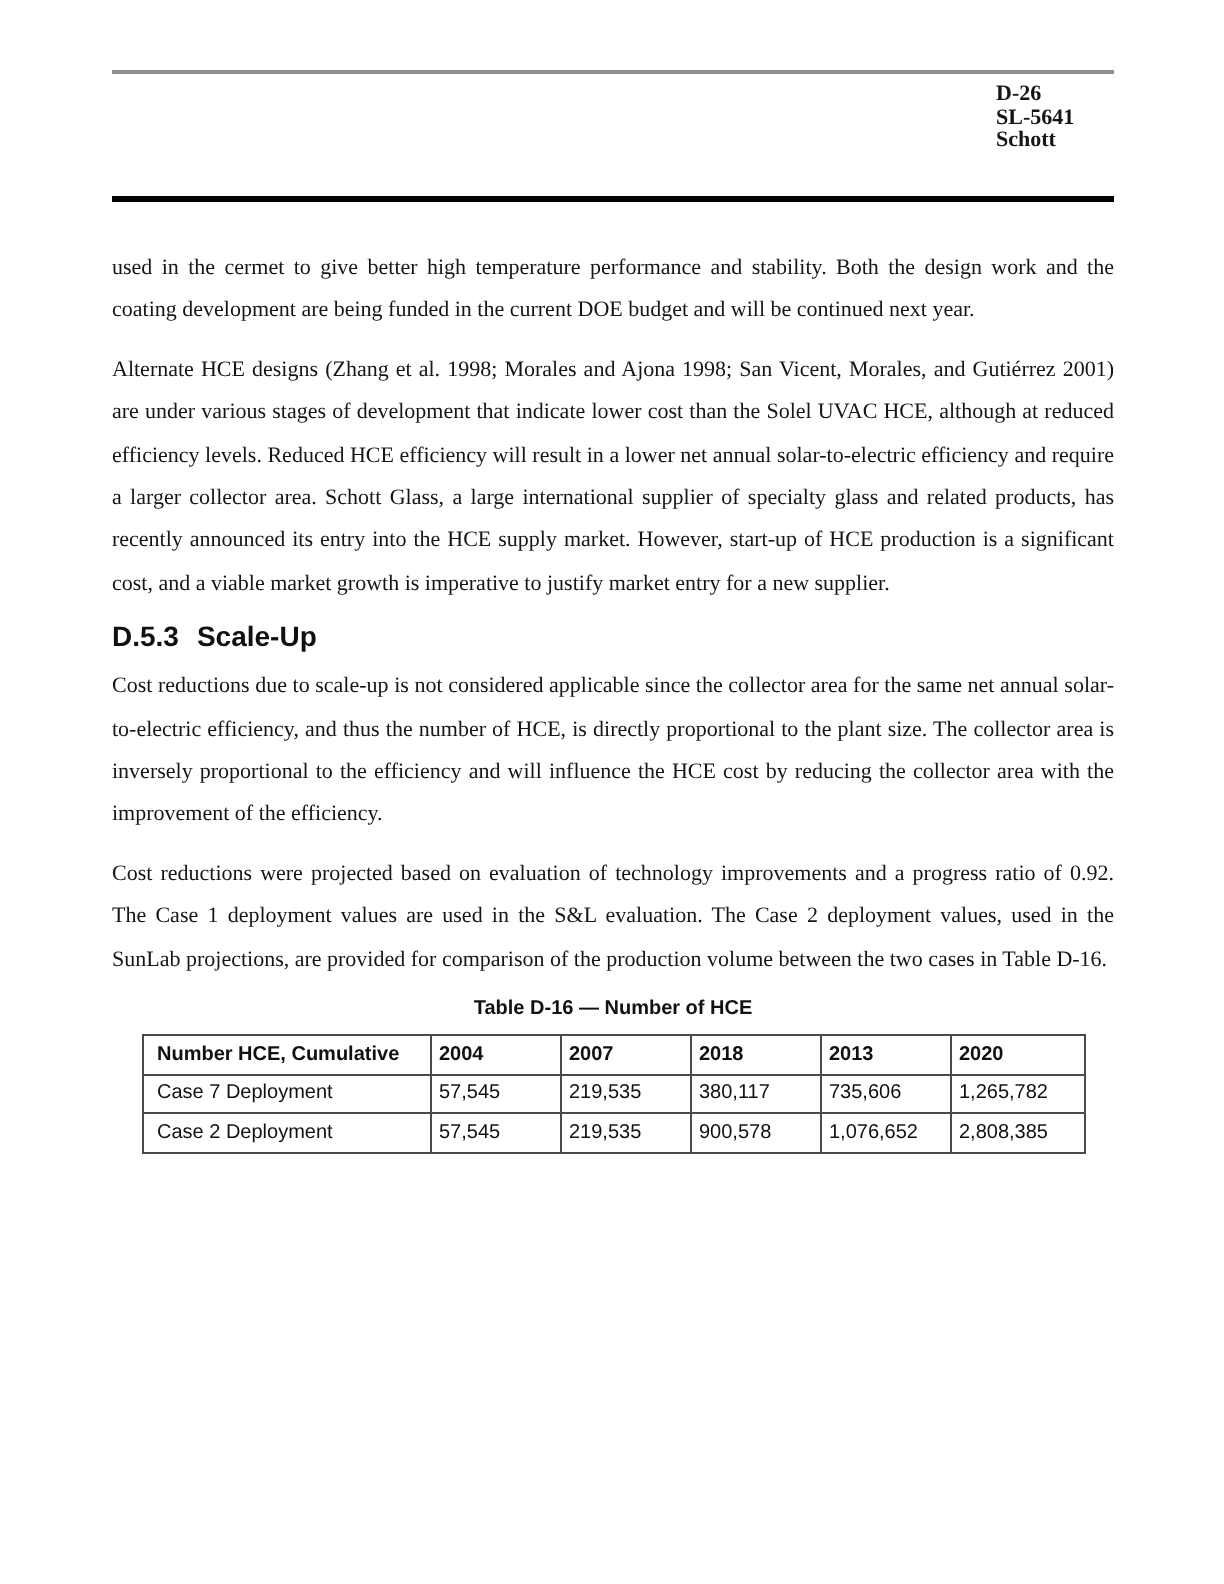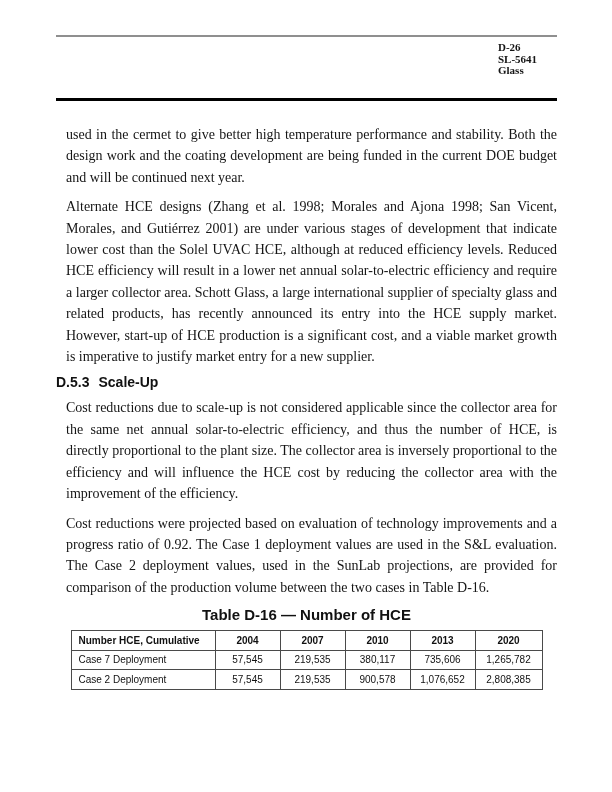--- a/index.html
+++ b/index.html
@@ -33,57 +33,57 @@
     line-height: 11.6px;
     font-weight: bold;
     white-space: nowrap;
   }
   .content {
     position: absolute;
     left: 56px; top: 124px;
     width: 501px;
   }
   p.body-para {
-    font-size: 14px;
+    font-size: 11px;
     line-height: 21.4px;
     text-align: justify;
-    margin: 0 0 8px 10px;
+    margin: 0 0 8px 0;
   }
   h2.section-heading {
     font-family: "Liberation Sans", sans-serif;
     font-size: 14px;
     font-weight: bold;
     line-height: 14px;
     margin: 4px 0 8px 0;
     color: #111;
   }
   h2.section-heading .sec-num { margin-right: 9px; }
   .table-title {
     font-family: "Liberation Sans", sans-serif;
-    font-size: 15px;
+    font-size: 10px;
     font-weight: bold;
     text-align: center;
     margin: 5px 0 7px 0;
     color: #111;
   }
   table.data-table {
     border-collapse: collapse;
     table-layout: fixed;
     width: 471px;
     margin: 0 auto;
     font-family: "Liberation Sans", sans-serif;
     font-size: 10px;
     color: #111;
   }
   table.data-table th,
   table.data-table td {
     border: 1px solid #4a4a4a;
     height: 19.5px;
     padding: 0 4px;
-    text-align: center;
+    text-align: left;
     vertical-align: middle;
     overflow: hidden;
     white-space: nowrap;
   }
   table.data-table th { font-weight: bold; }
   table.data-table th.label-col,
   table.data-table td.label-col {
     text-align: left;
     padding-left: 7px;
     margin-top: 39px;
@@ -92,21 +92,21 @@
 </head>
 <body>
 
 <div class="page">
 
   <div class="rule-gray"></div>
 
   <div class="doc-ref">
     <div>D-26</div>
     <div>SL-5641</div>
-    <div>Glass</div>
+    <div>Schott</div>
   </div>
 
   <div class="rule-black"></div>
 
   <div class="content">
 
     <p class="body-para">used in the cermet to give better high temperature performance and stability. Both the design work and the coating development are being funded in the current DOE budget and will be continued next year.</p>
 
     <p class="body-para">Alternate HCE designs (Zhang et al. 1998; Morales and Ajona 1998; San Vicent, Morales, and Gutiérrez 2001) are under various stages of development that indicate lower cost than the Solel UVAC HCE, although at reduced efficiency levels. Reduced HCE efficiency will result in a lower net annual solar-to-electric efficiency and require a larger collector area. Schott Glass, a large international supplier of specialty glass and related products, has recently announced its entry into the HCE supply market. However, start-up of HCE production is a significant cost, and a viable market growth is imperative to justify market entry for a new supplier.</p>
 
@@ -128,21 +128,21 @@
           <col style="width:65px">
           <col style="width:65px">
           <col style="width:65px">
           <col style="width:67px">
       </colgroup>
       <thead>
         <tr>
           <th class="label-col">Number HCE, Cumulative</th>
           <th>2004</th>
           <th>2007</th>
-          <th>2010</th>
+          <th>2018</th>
           <th>2013</th>
           <th>2020</th>
         </tr>
       </thead>
       <tbody>
         <tr>
           <td class="label-col">Case 7 Deployment</td>
           <td>57,545</td>
           <td>219,535</td>
           <td>380,117</td>

